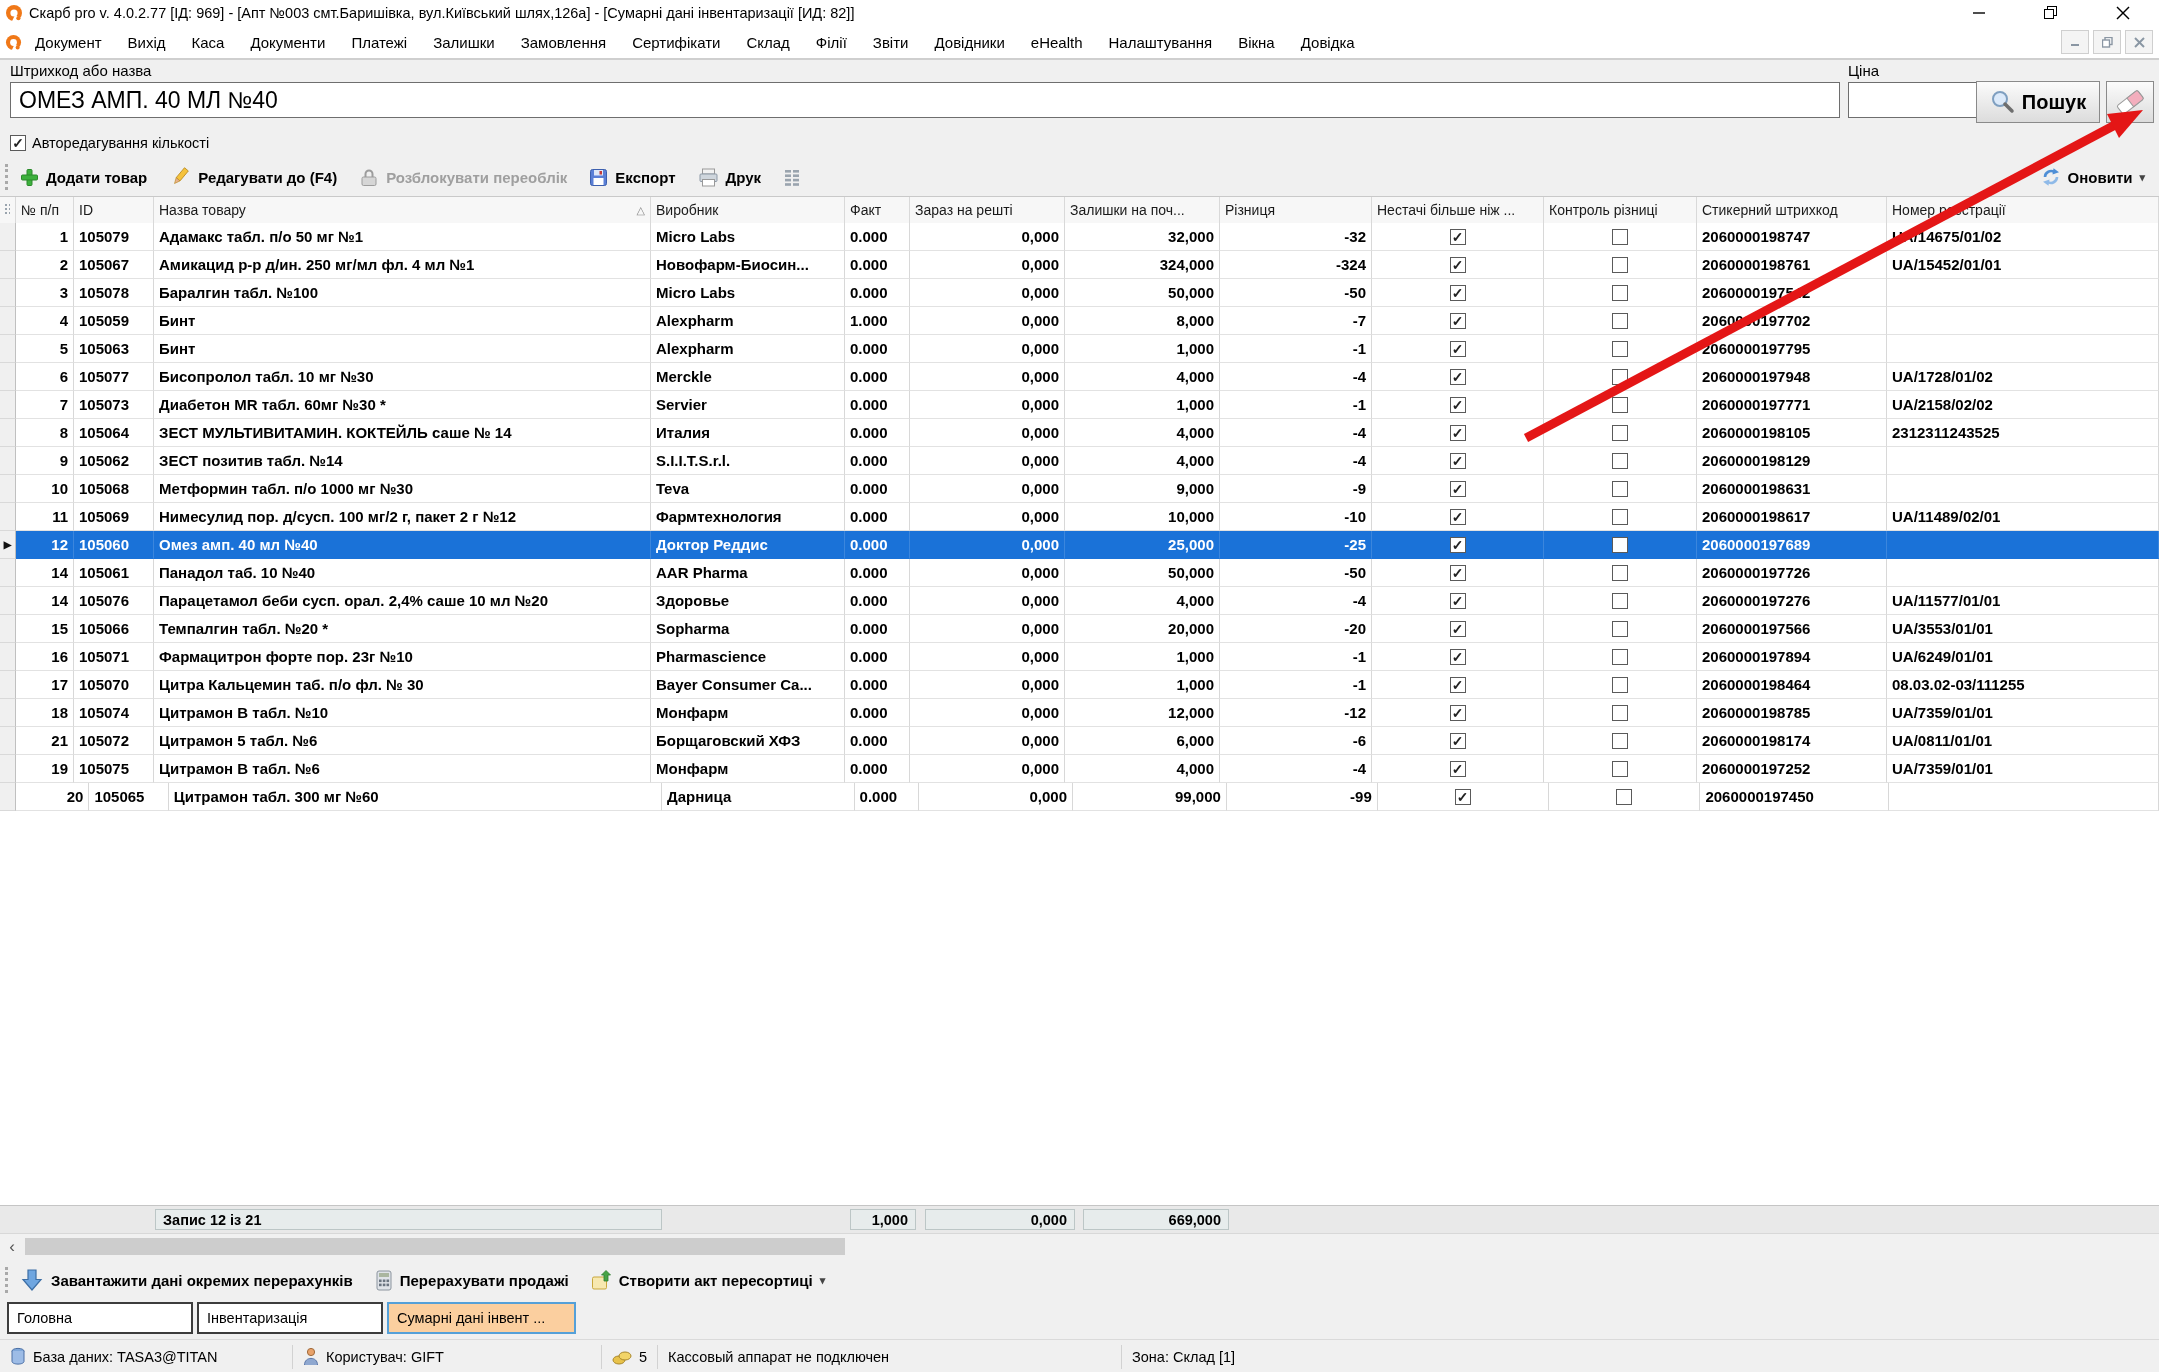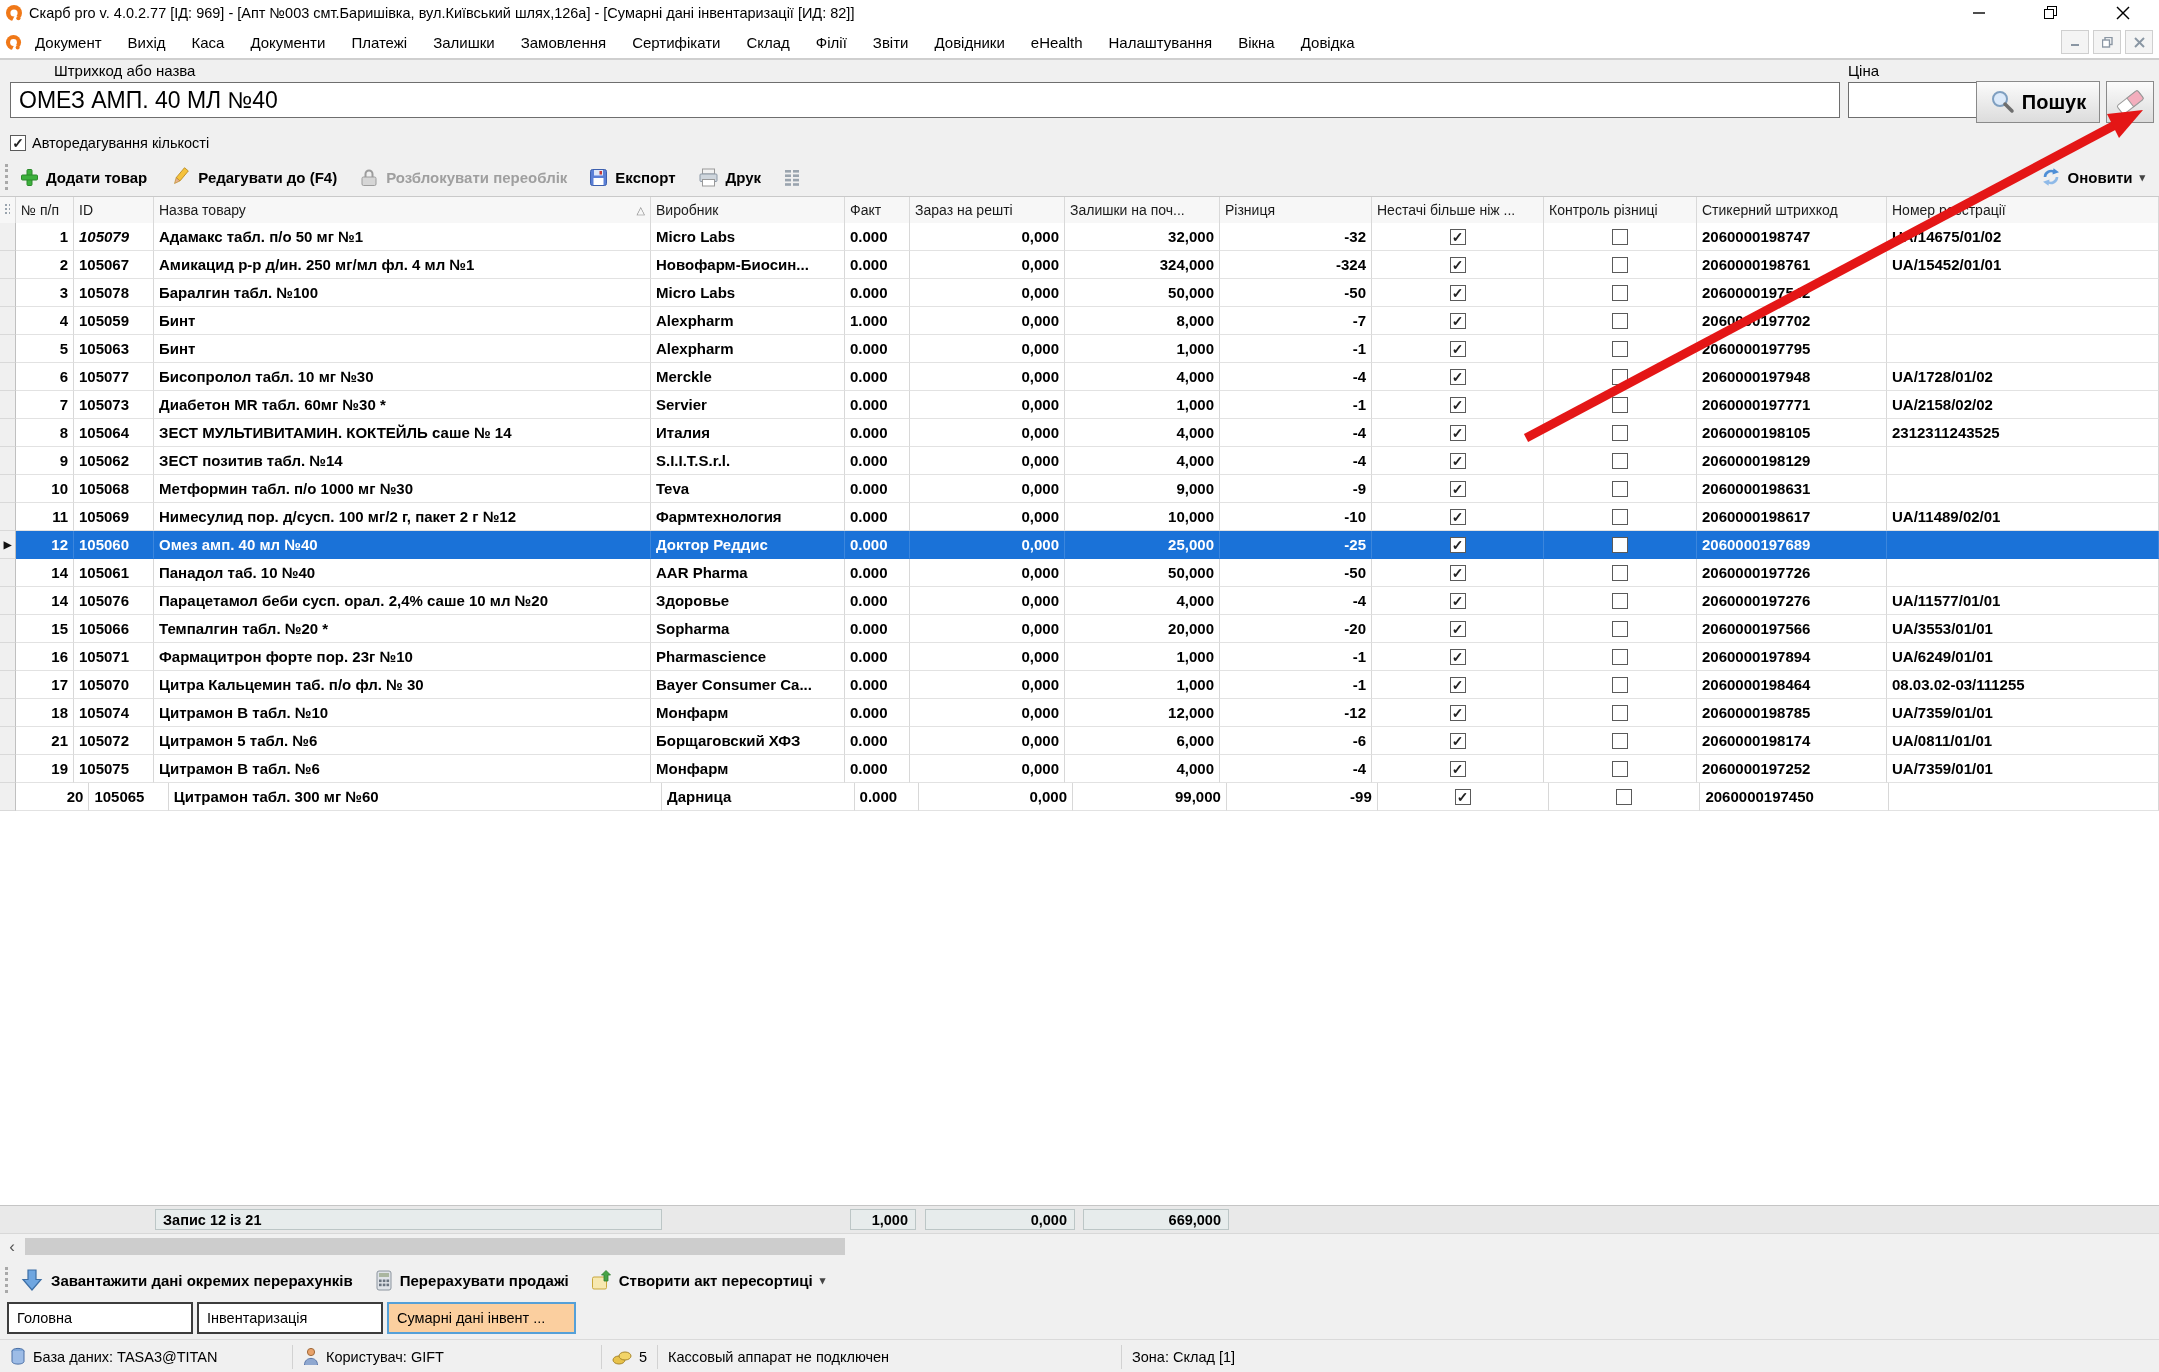--- a/index.html
+++ b/index.html
@@ -153,21 +153,21 @@
     <div class="mdi-btn">
         <svg width="11" height="11">
           <line x1="1" y1="1" x2="10" y2="10" stroke="#8a96a3" stroke-width="2"></line>
           <line x1="10" y1="1" x2="1" y2="10" stroke="#8a96a3" stroke-width="2"></line>
         </svg>
       </div>
   </div>
 </div>
 
 <div class="abs searchpanel">
-  <span class="fld-label" style="left:10px;margin-left:44px;">Штрихкод або назва</span>
+  <span class="fld-label" style="left:10px;">Штрихкод або назва</span>
   <span class="fld-label" style="left:1848px;">Ціна</span>
   <input class="barcode-input" value="ОМЕЗ АМП. 40 МЛ №40" style="">
   <input class="price-input" value="" style="">
   <div class="search-btn">
     <span style="display:inline-flex;">
       <svg width="26" height="26">
           <circle cx="10" cy="10" r="7" fill="#dceafa" stroke="#7f9fc0" stroke-width="2"></circle>
           <line x1="15" y1="15" x2="22" y2="22" stroke="#6e6e6e" stroke-width="3.5" stroke-linecap="round"></line>
         </svg>
     </span>
@@ -318,21 +318,21 @@
       <span>Стикерний штрихкод</span>
     </div>
     <div class="h-cell" style="width: 272px;">
       <span>Номер реєстрації</span>
     </div>
   </div>
 <div class="abs gridbody">
     <div class="g-row">
       <div class="g-cell g-gutter" style="width: 16px;"></div>
       <div class="g-cell al-r" style="width: 58px;">1</div>
-      <div class="g-cell" style="width: 80px; font-style: italic;">105079</div>
+      <div class="g-cell" style="width: 80px;">105079</div>
       <div class="g-cell" style="width: 497px;">Адамакс табл. п/о 50 мг №1</div>
       <div class="g-cell" style="width: 194px;">Micro Labs</div>
       <div class="g-cell" style="width: 65px;">0.000</div>
       <div class="g-cell al-r" style="width: 155px;">0,000</div>
       <div class="g-cell al-r" style="width: 155px;">32,000</div>
       <div class="g-cell al-r" style="width: 152px;">-32</div>
       <div class="g-cell al-c" style="width: 172px;">
         <span class="cb checked"></span>
       </div>
       <div class="g-cell al-c" style="width: 153px;">

